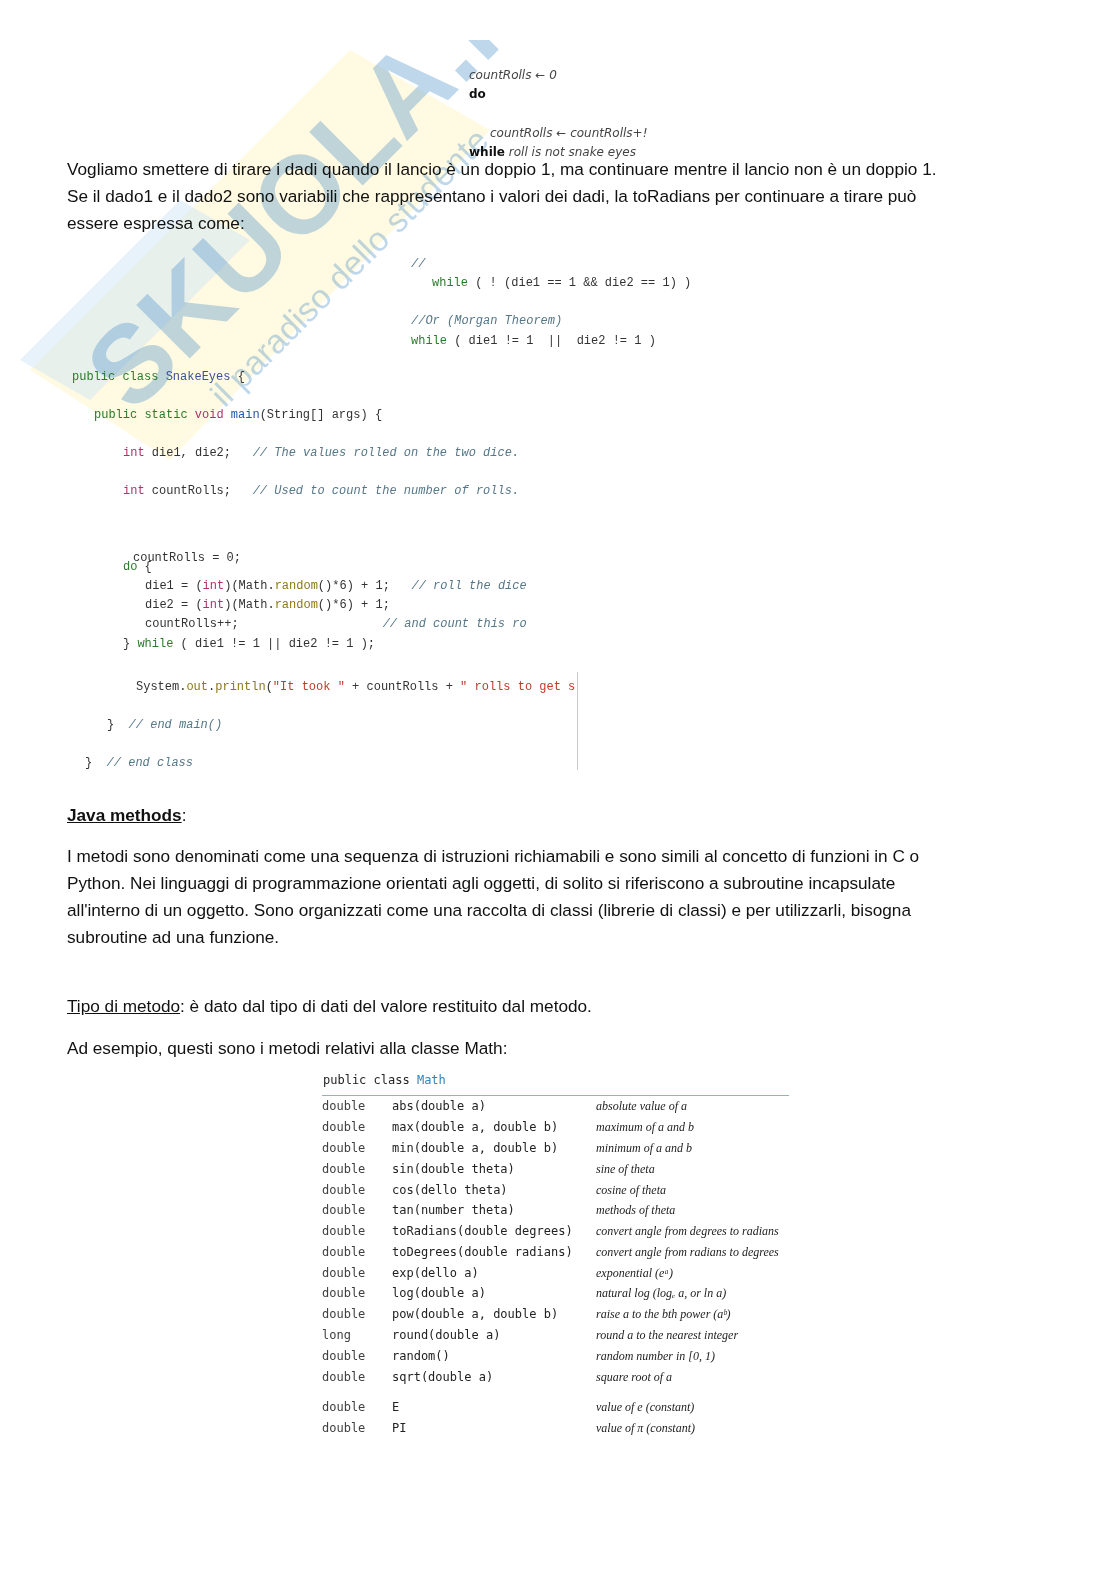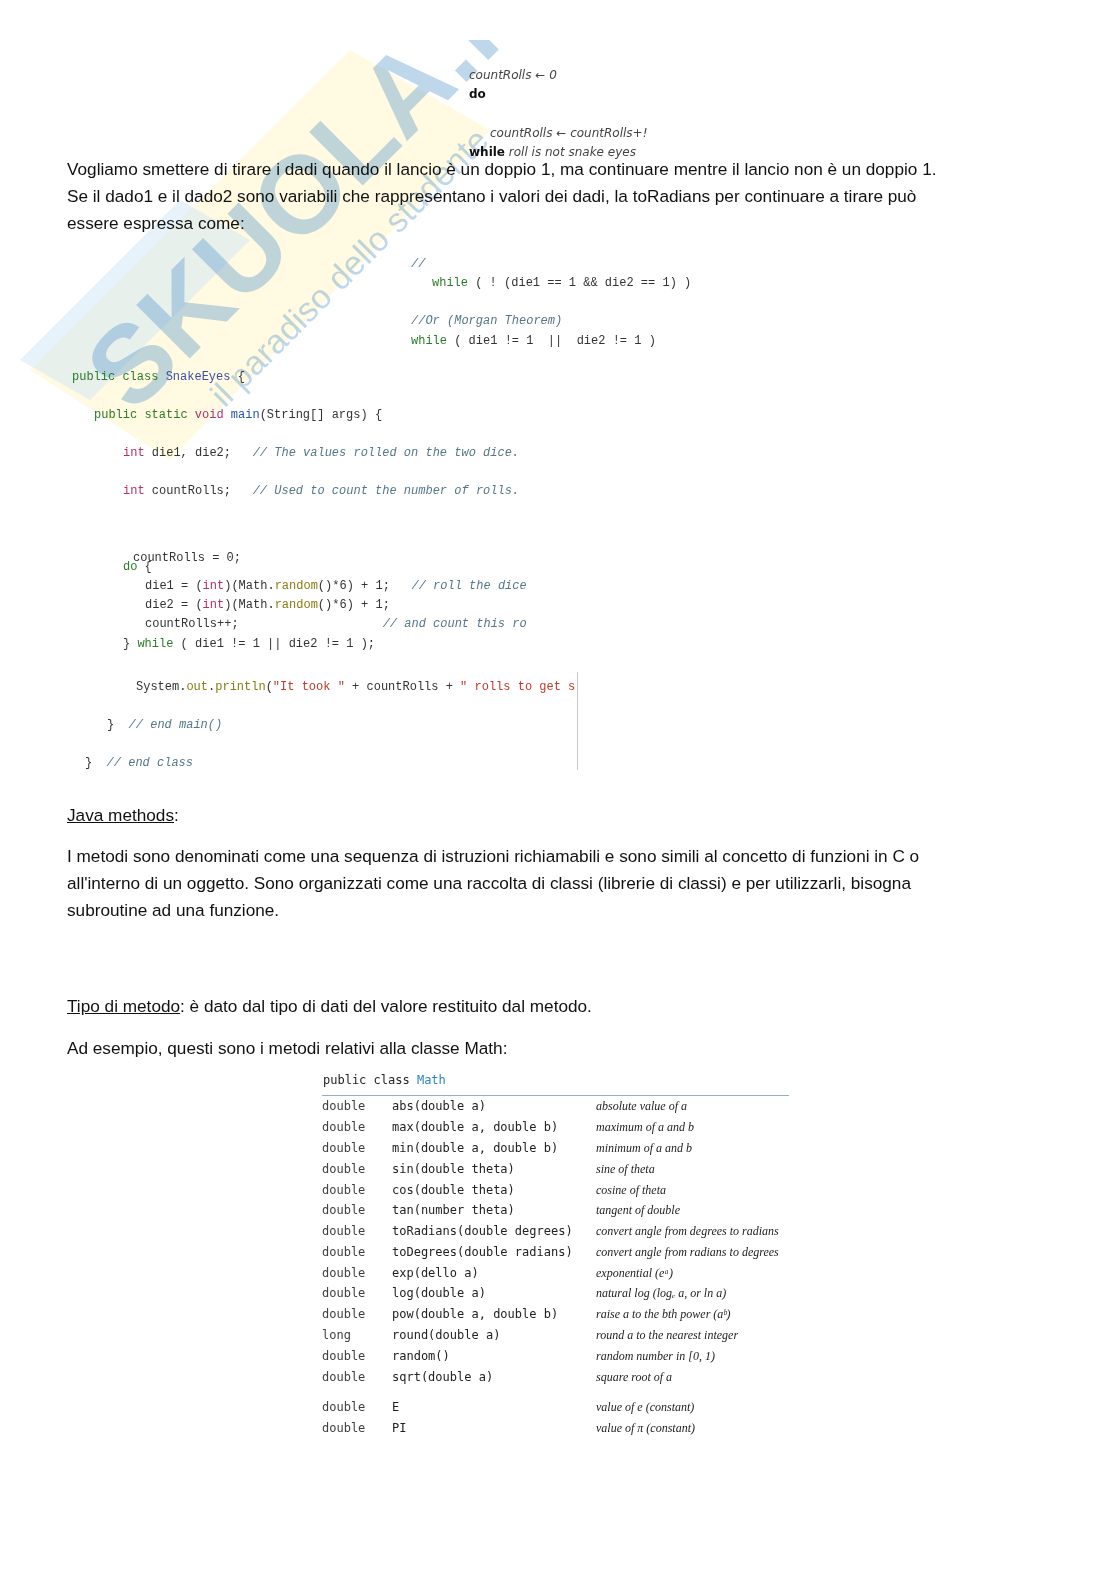--- a/index.html
+++ b/index.html
@@ -13,21 +13,21 @@
   
   .pseudo { left: 469px; top: 66px; font-family: "DejaVu Sans", sans-serif; font-size: 12px; color: #333; line-height: 19px; }
   .pseudo .it { font-style: italic; color: #444; }
   .pseudo .kw { font-weight: bold; color: #111; }
   .pseudo .ind { padding-left: 21px; margin-top: 20px; }
 
   
   .para { left: 67px; font-family: "Liberation Sans", sans-serif; font-size: 17.2px; line-height: 27px; color: #111; }
   .p1 { top: 156px; width: 980px; }
   .u { text-decoration: underline; }
-  .b { font-weight: normal; }
+  .b { font-weight: bold; }
 
   
   .code { font-family: "Liberation Mono", monospace; font-size: 12px; color: #333; white-space: pre; }
   .c-green { color: #2a7a2a; }
   .c-com { color: #557788; font-style: italic; }
   .c-type { color: #b0306a; }
   .c-cls { color: #3b4fa0; }
   .c-meth { color: #8b7a10; }
   .c-str { color: #c0392b; }
   .c-blue { color: #2255aa; }
@@ -104,20 +104,21 @@
 
   <div class="sn-line" style="left:85px; top:756px;"><span>}  </span><span class="c-com">// end class</span></div>
 
   <div class="vline"></div>
 </div>
 
 <div class="abs para" style="top:802px;"><span class="b u">Java methods</span><span>:</span></div>
 
 <div class="abs para" style="top:843px; width:980px;">
   <div>I metodi sono denominati come una sequenza di istruzioni richiamabili e sono simili al concetto di funzioni in C o</div>
+  <div>Python. Nei linguaggi di programmazione orientati agli oggetti, di solito si riferiscono a subroutine incapsulate</div>
   <div>all'interno di un oggetto. Sono organizzati come una raccolta di classi (librerie di classi) e per utilizzarli, bisogna</div>
   <div>subroutine ad una funzione.</div>
 </div>
 
 <div class="abs para" style="top:993px;"><span class="u">Tipo di metodo</span><span>: è dato dal tipo di dati del valore restituito dal metodo.</span></div>
 
 <div class="abs para" style="top:1035px;">Ad esempio, questi sono i metodi relativi alla classe Math:</div>
 
 <div class="abs math-head"><span>public class </span><span class="cls">Math</span></div>
 <div class="math-rule"></div>
@@ -138,27 +139,27 @@
       <span class="sig">min(double a, double b)</span>
       <span class="desc">minimum of a and b</span>
     </div>
   <div class="mrow" style="top:1162px;">
       <span class="ret">double</span>
       <span class="sig">sin(double theta)</span>
       <span class="desc">sine of theta</span>
     </div>
   <div class="mrow" style="top:1183px;">
       <span class="ret">double</span>
-      <span class="sig">cos(double theta)</span>
+      <span class="sig">cos(dello theta)</span>
       <span class="desc">cosine of theta</span>
     </div>
   <div class="mrow" style="top:1203px;">
       <span class="ret">double</span>
       <span class="sig">tan(number theta)</span>
-      <span class="desc">tangent of double</span>
+      <span class="desc">methods of theta</span>
     </div>
   <div class="mrow" style="top:1224px;">
       <span class="ret">double</span>
       <span class="sig">toRadians(double degrees)</span>
       <span class="desc">convert angle from degrees to radians</span>
     </div>
   <div class="mrow" style="top:1245px;">
       <span class="ret">double</span>
       <span class="sig">toDegrees(double radians)</span>
       <span class="desc">convert angle from radians to degrees</span>

